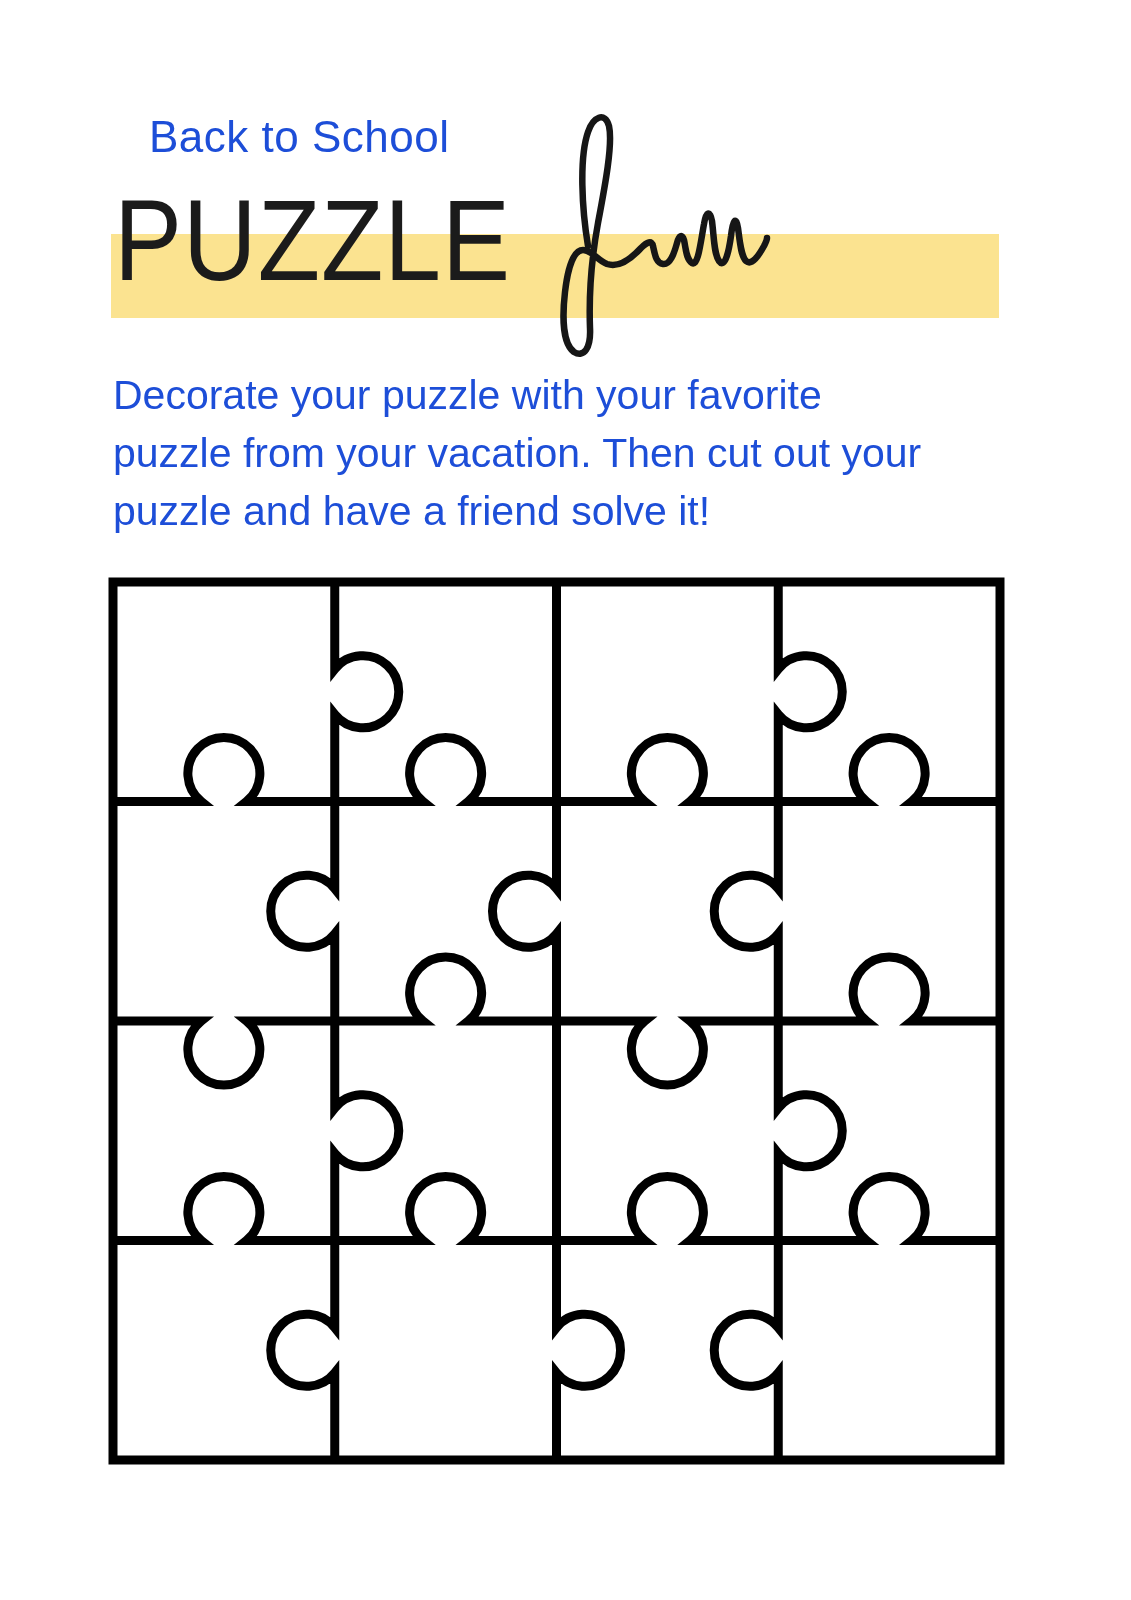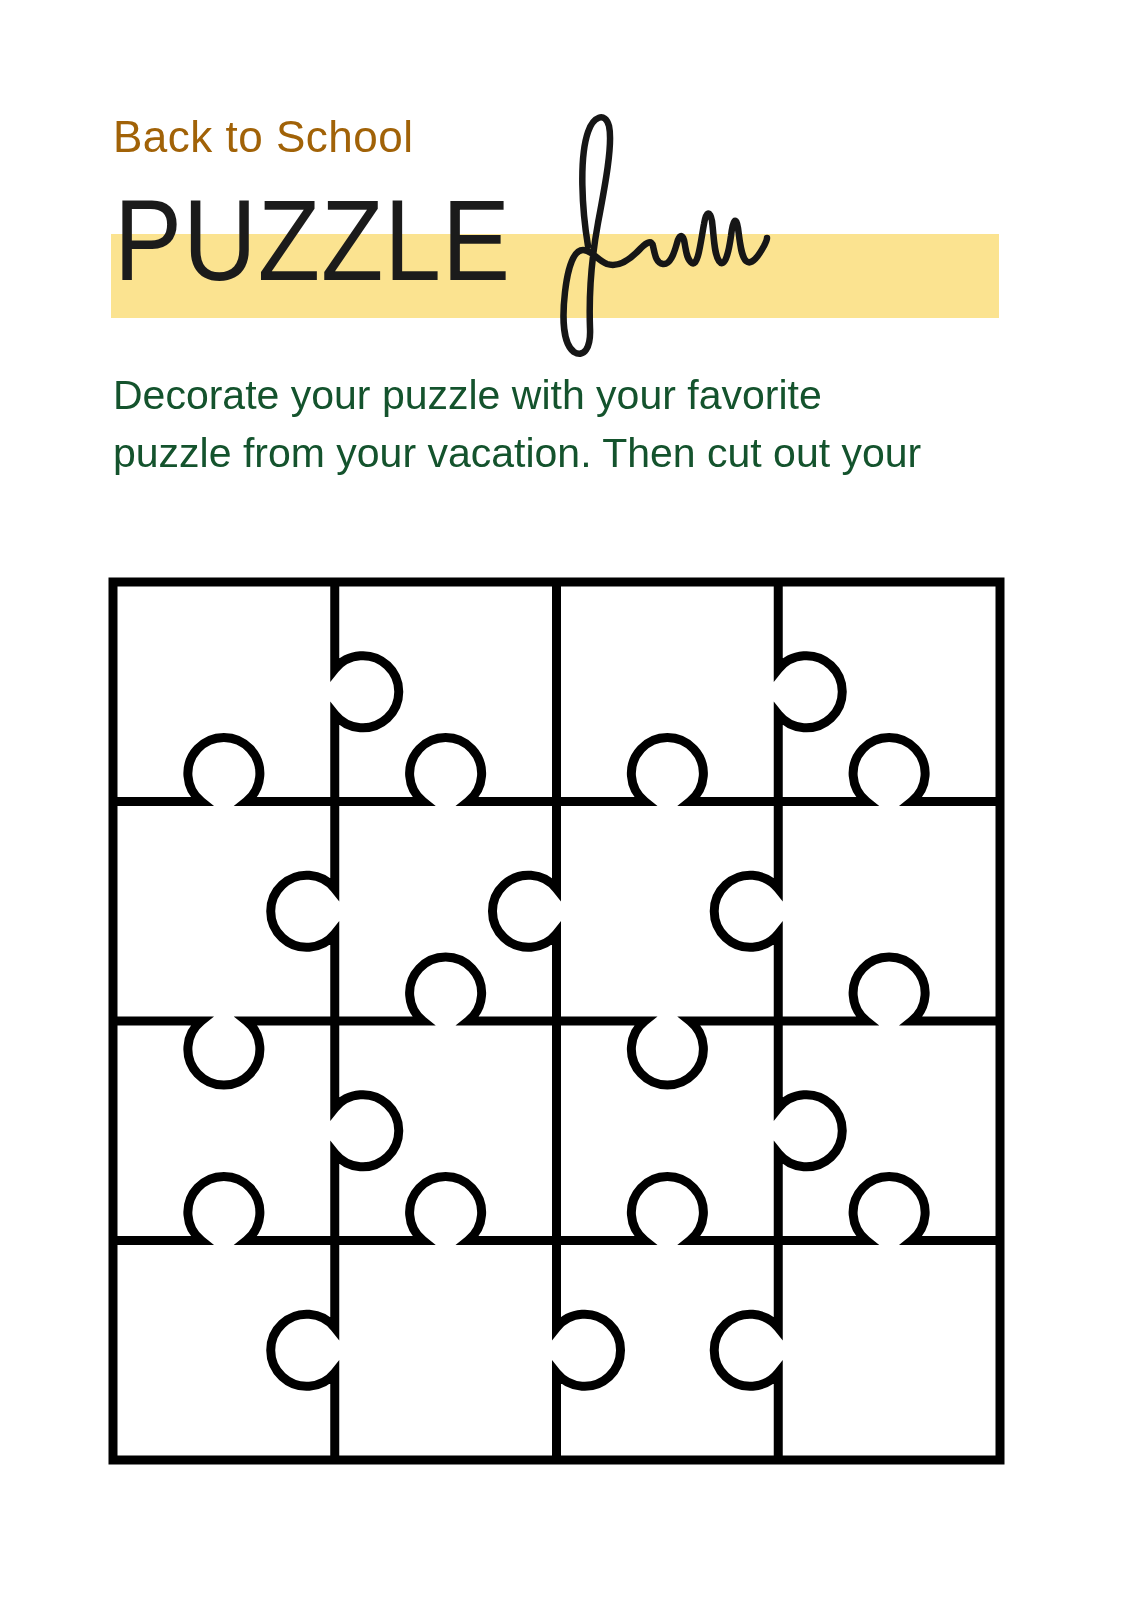--- a/index.html
+++ b/index.html
@@ -10,21 +10,21 @@
   .big-title{position:absolute;left:114px;top:176px;font-size:102px;letter-spacing:1px;
              transform:scaleY(1.12);transform-origin:top left;white-space:nowrap}
   .fun-svg{position:absolute;left:520px;top:100px}
   .instructions{position:absolute;left:113px;top:366px;width:940px;font-size:41px;line-height:58px}
   .instr-line{white-space:nowrap}
   .puzzle-svg{position:absolute;left:0;top:0}
 </style>
 </head>
 <body style="background: rgb(255, 255, 255);">
 
-<div class="eyebrow" style="color: #a16207;">Back to School</div>
+<div class="eyebrow" style="color: #1d4ed8; margin-left: 36px;">Back to School</div>
 
 <div class="highlight-bar" style="background: rgb(251, 227, 144);"></div>
 
 <div class="big-title" style="color: rgb(27, 27, 27);">PUZZLE</div>
 
 <svg class="fun-svg" role="img" width="280" height="295" viewBox="520 100 280 295" aria-label="fun">
   <path d="M 588,246
            C 582,210 579,158 588,132
            C 593,117 605,111 609,126
            C 613,144 605,186 598,223
@@ -42,21 +42,22 @@
            C 698,266 700,246 704,224
            C 706,211 710,210 712,221
            C 714,237 714,254 719,261
            C 724,268 728,257 731,236
            C 733,219 736,216 738,228
            C 740,243 741,256 746,261
            C 752,266 759,255 764,246
            C 766,242 767,240 767,238" fill="none" stroke="#161616" stroke-width="6.5" stroke-linecap="round" stroke-linejoin="round"></path>
 </svg>
 
-<div class="instructions" style="color: #14532d;">
+<div class="instructions" style="color: #1d4ed8;">
   <div class="instr-line">Decorate your puzzle with your favorite</div>
   <div class="instr-line">puzzle from your vacation. Then cut out your</div>
+  <div class="instr-line">puzzle and have a friend solve it!</div>
 </div>
 
 <svg class="puzzle-svg" width="1131" height="1600" viewBox="0 0 1131 1600" aria-hidden="false">
   <path id="puzzle-border" fill="none" stroke="#000000" stroke-width="9" stroke-linejoin="miter" stroke-linecap="butt" d="M 113.00,582.00 H 1000.00 V 1460.00 H 113.00 Z"></path>
   <path id="puzzle-edges" fill="none" stroke="#000000" stroke-width="9" stroke-linejoin="miter" stroke-linecap="butt" d="M 334.75,582.00 L 334.75,669.15 A 36,36 0 1 1 334.75,714.35 L 334.75,801.50 L 334.75,888.65 A 36,36 0 1 0 334.75,933.85 L 334.75,1021.00 L 334.75,1108.15 A 36,36 0 1 1 334.75,1153.35 L 334.75,1240.50 L 334.75,1327.65 A 36,36 0 1 0 334.75,1372.85 L 334.75,1460.00 M 556.50,582.00 L 556.50,801.50 L 556.50,888.65 A 36,36 0 1 0 556.50,933.85 L 556.50,1021.00 L 556.50,1240.50 L 556.50,1327.65 A 36,36 0 1 1 556.50,1372.85 L 556.50,1460.00 M 778.25,582.00 L 778.25,669.15 A 36,36 0 1 1 778.25,714.35 L 778.25,801.50 L 778.25,888.65 A 36,36 0 1 0 778.25,933.85 L 778.25,1021.00 L 778.25,1108.15 A 36,36 0 1 1 778.25,1153.35 L 778.25,1240.50 L 778.25,1327.65 A 36,36 0 1 0 778.25,1372.85 L 778.25,1460.00 M 113.00,801.50 L 201.28,801.50 A 36,36 0 1 1 246.47,801.50 L 334.75,801.50 L 423.02,801.50 A 36,36 0 1 1 468.23,801.50 L 556.50,801.50 L 644.77,801.50 A 36,36 0 1 1 689.98,801.50 L 778.25,801.50 L 866.52,801.50 A 36,36 0 1 1 911.73,801.50 L 1000.00,801.50 M 113.00,1021.00 L 201.28,1021.00 A 36,36 0 1 0 246.47,1021.00 L 334.75,1021.00 L 423.02,1021.00 A 36,36 0 1 1 468.23,1021.00 L 556.50,1021.00 L 644.77,1021.00 A 36,36 0 1 0 689.98,1021.00 L 778.25,1021.00 L 866.52,1021.00 A 36,36 0 1 1 911.73,1021.00 L 1000.00,1021.00 M 113.00,1240.50 L 201.28,1240.50 A 36,36 0 1 1 246.47,1240.50 L 334.75,1240.50 L 423.02,1240.50 A 36,36 0 1 1 468.23,1240.50 L 556.50,1240.50 L 644.77,1240.50 A 36,36 0 1 1 689.98,1240.50 L 778.25,1240.50 L 866.52,1240.50 A 36,36 0 1 1 911.73,1240.50 L 1000.00,1240.50 "></path>
 </svg>
 
 </body></html>

